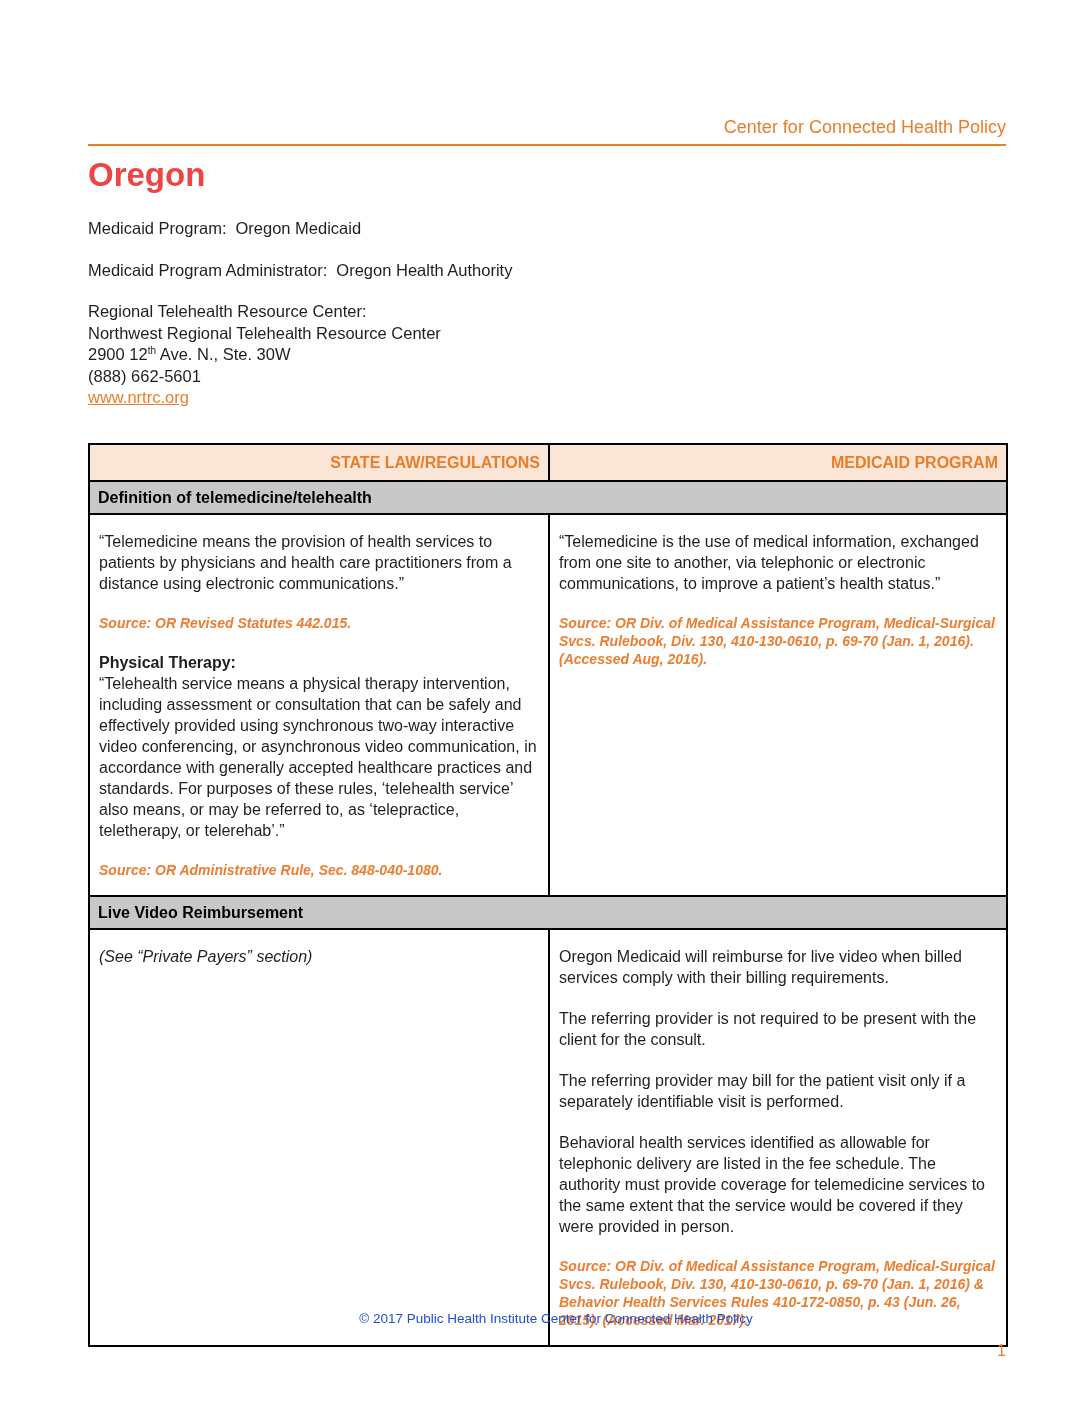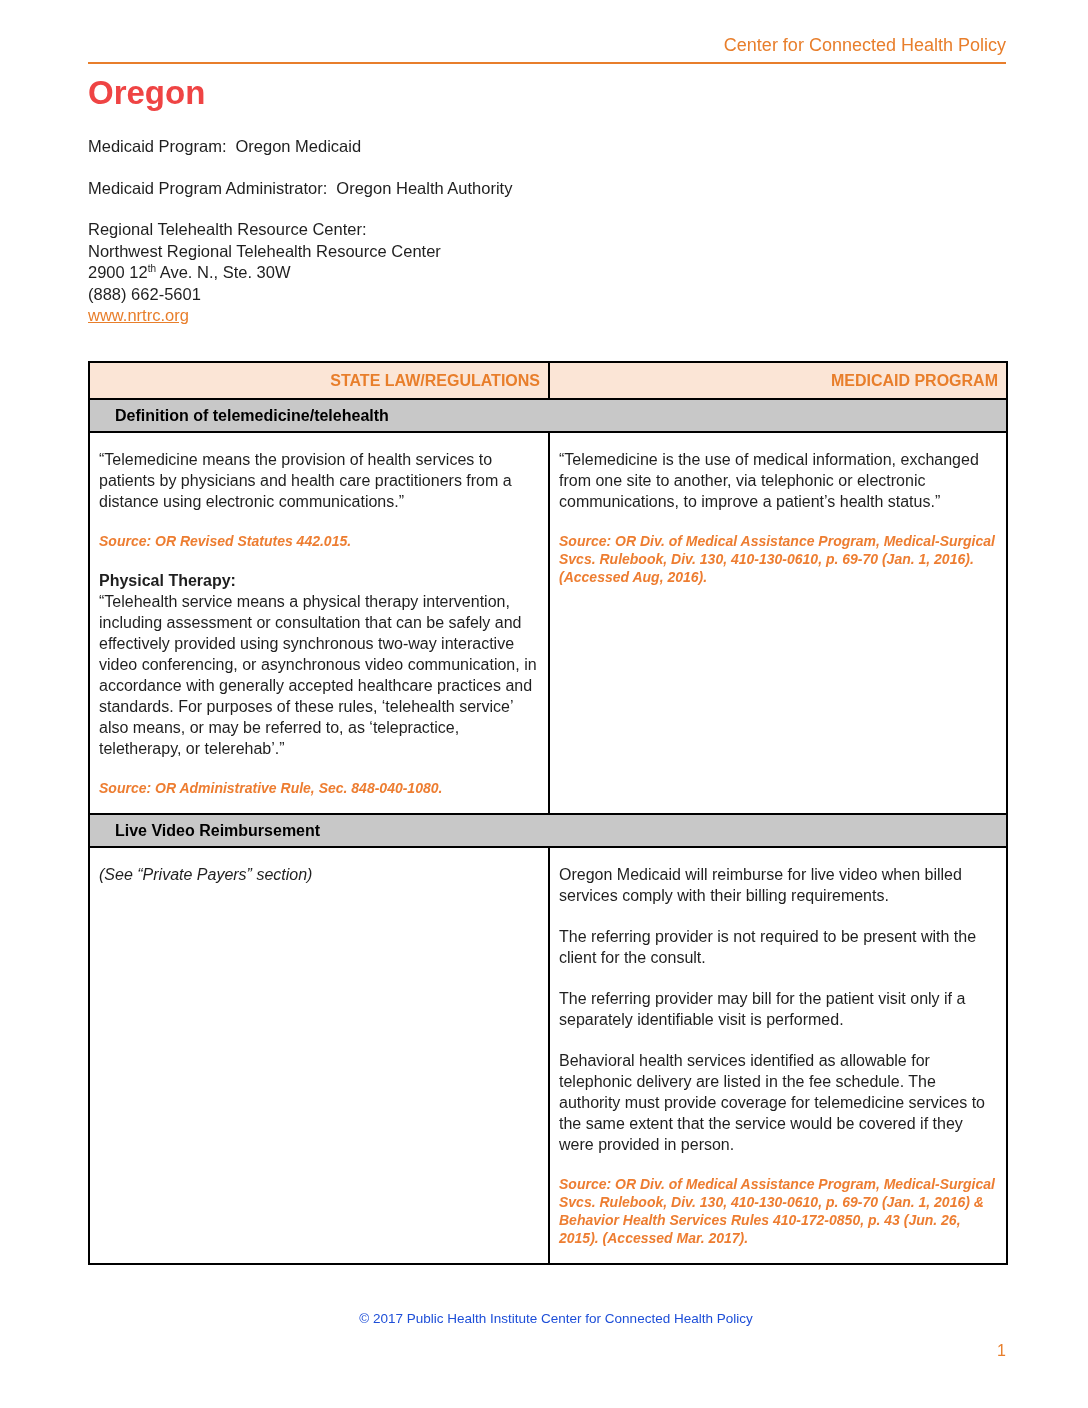--- a/index.html
+++ b/index.html
@@ -3,21 +3,21 @@
 <meta charset="utf-8">
 <style>
   * { margin: 0; padding: 0; box-sizing: border-box; }
   html, body { background: #ffffff; }
   .page {
     width: 1088px; height: 1408px; position: relative; background: #ffffff;
     font-family: "Liberation Sans", sans-serif; color: #1f1f1f; overflow: hidden;
   }
   .content { position: absolute; left: 88px; top: 0; width: 918px; }
 
-  .brand { padding-top: 34px; text-align: right; font-size: 18px; color: #E87E2B; line-height: 22px; }
+  .brand { padding-top: 116px; text-align: right; font-size: 18px; color: #E87E2B; line-height: 22px; }
   .brand-rule { border: none; border-top: 2px solid #E87E2B; margin-top: 6px; }
 
   .title { color: #ef4444; font-size: 33px; font-weight: bold; margin-top: 10px; line-height: 38px; }
 
   .info-line { font-size: 16.5px; line-height: 21.5px; }
   .mt24 { margin-top: 24px; }
   .mt20 { margin-top: 20px; }
   .b { font-weight: normal; }
   .gap-left { margin-left: 9px; }
   sup { font-size: 10px; vertical-align: super; line-height: 0; }
@@ -28,21 +28,21 @@
     font-size: 16px; line-height: 21px; table-layout: fixed;
   }
   .policy-table th, .policy-table td { border: 2px solid #000000; }
   .policy-table th {
     background: #FBE5D6; color: #E87E2B; text-align: right;
     font-size: 16px; font-weight: bold; padding: 7px 8px; height: 33px;
   }
   .policy-table td { vertical-align: top; padding: 16px 9px; }
   .section-row td {
     background: #C8C8C8; color: #000000; font-weight: bold;
-    padding: 5px 25px; height: 30px; vertical-align: middle;
+    padding: 5px 8px; height: 30px; vertical-align: middle;
   }
   .para { margin: 0 0 20px 0; }
   .para.last { margin-bottom: 0; }
   .cell-heading { font-weight: bold; margin: 0; }
   .source {
     color: #ED7D31; font-weight: bold; font-style: italic;
     font-size: 14px; line-height: 18px; margin: 0 0 20px 0;
   }
   .source.last { margin-bottom: 0; }
   .note { font-style: italic; }

